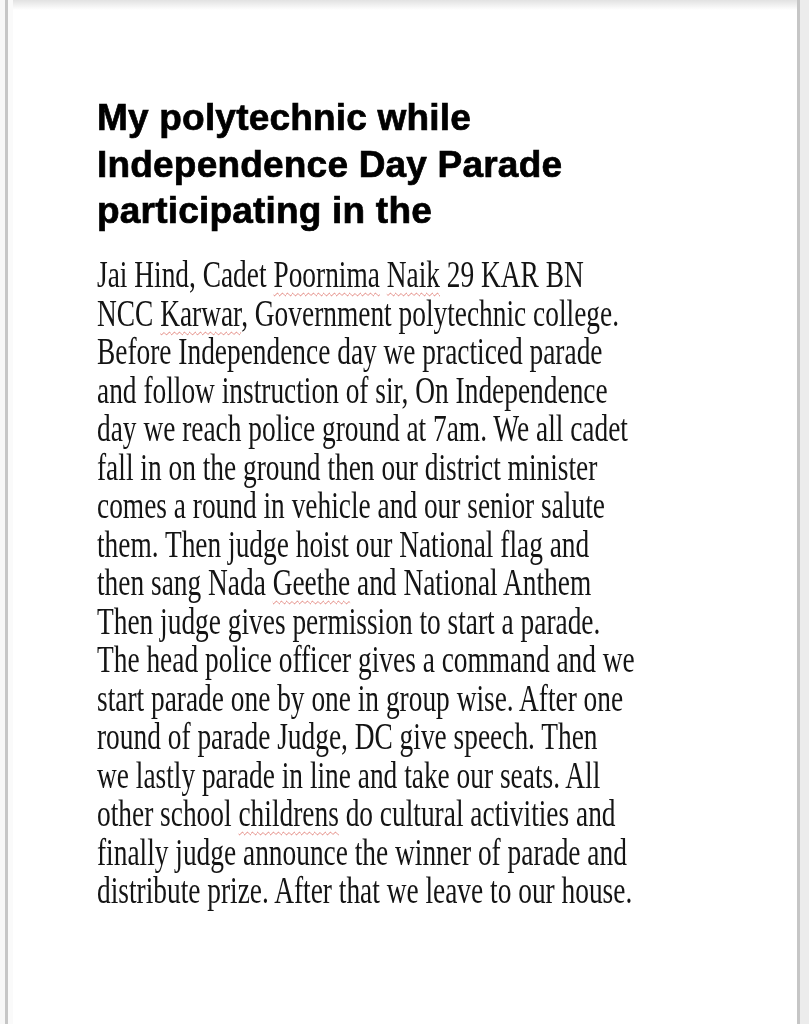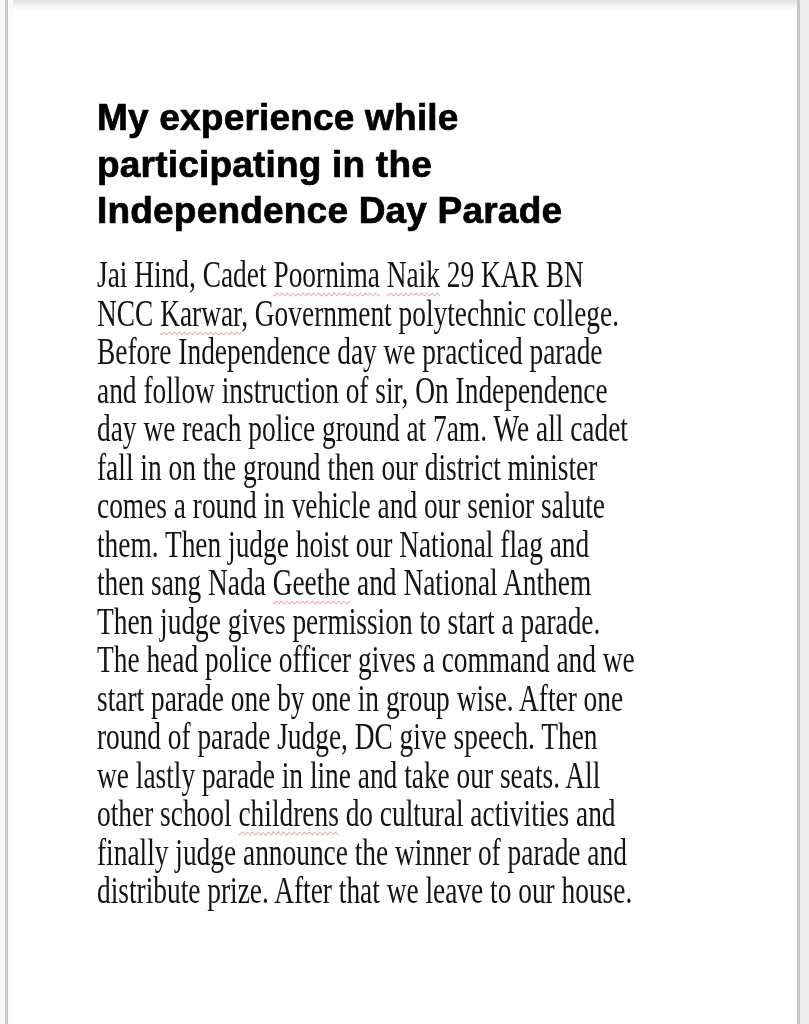--- a/index.html
+++ b/index.html
@@ -82,21 +82,21 @@
 <body>
 
 <div class="viewport">
   <div class="top-shade"></div>
   <div class="edge-left-outer"></div>
   <div class="edge-left-line"></div>
   <div class="edge-left-inner"></div>
   <div class="edge-right-line"></div>
   <div class="edge-right-outer"></div>
 
-  <h1 class="doc-title"><div>My experience while</div><div>participating in the</div><div>Independence Day Parade</div></h1>
+  <h1 class="doc-title"><div>My polytechnic while</div><div>Independence Day Parade</div><div>participating in the</div></h1>
 
   <div class="doc-body">
       <div class="line"><span>Jai Hind, Cadet </span><span class="misspell">Poornima</span><span> </span><span class="misspell">Naik</span><span> 29 KAR BN</span></div>
       <div class="line"><span>NCC </span><span class="misspell">Karwar</span><span>, Government polytechnic college.</span></div>
       <div class="line"><span>Before Independence day we practiced parade</span></div>
       <div class="line"><span>and follow instruction of sir, On Independence</span></div>
       <div class="line"><span>day we reach police ground at 7am. We all cadet</span></div>
       <div class="line"><span>fall in on the ground then our district minister</span></div>
       <div class="line"><span>comes a round in vehicle and our senior salute</span></div>
       <div class="line"><span>them. Then judge hoist our National flag and</span></div>

